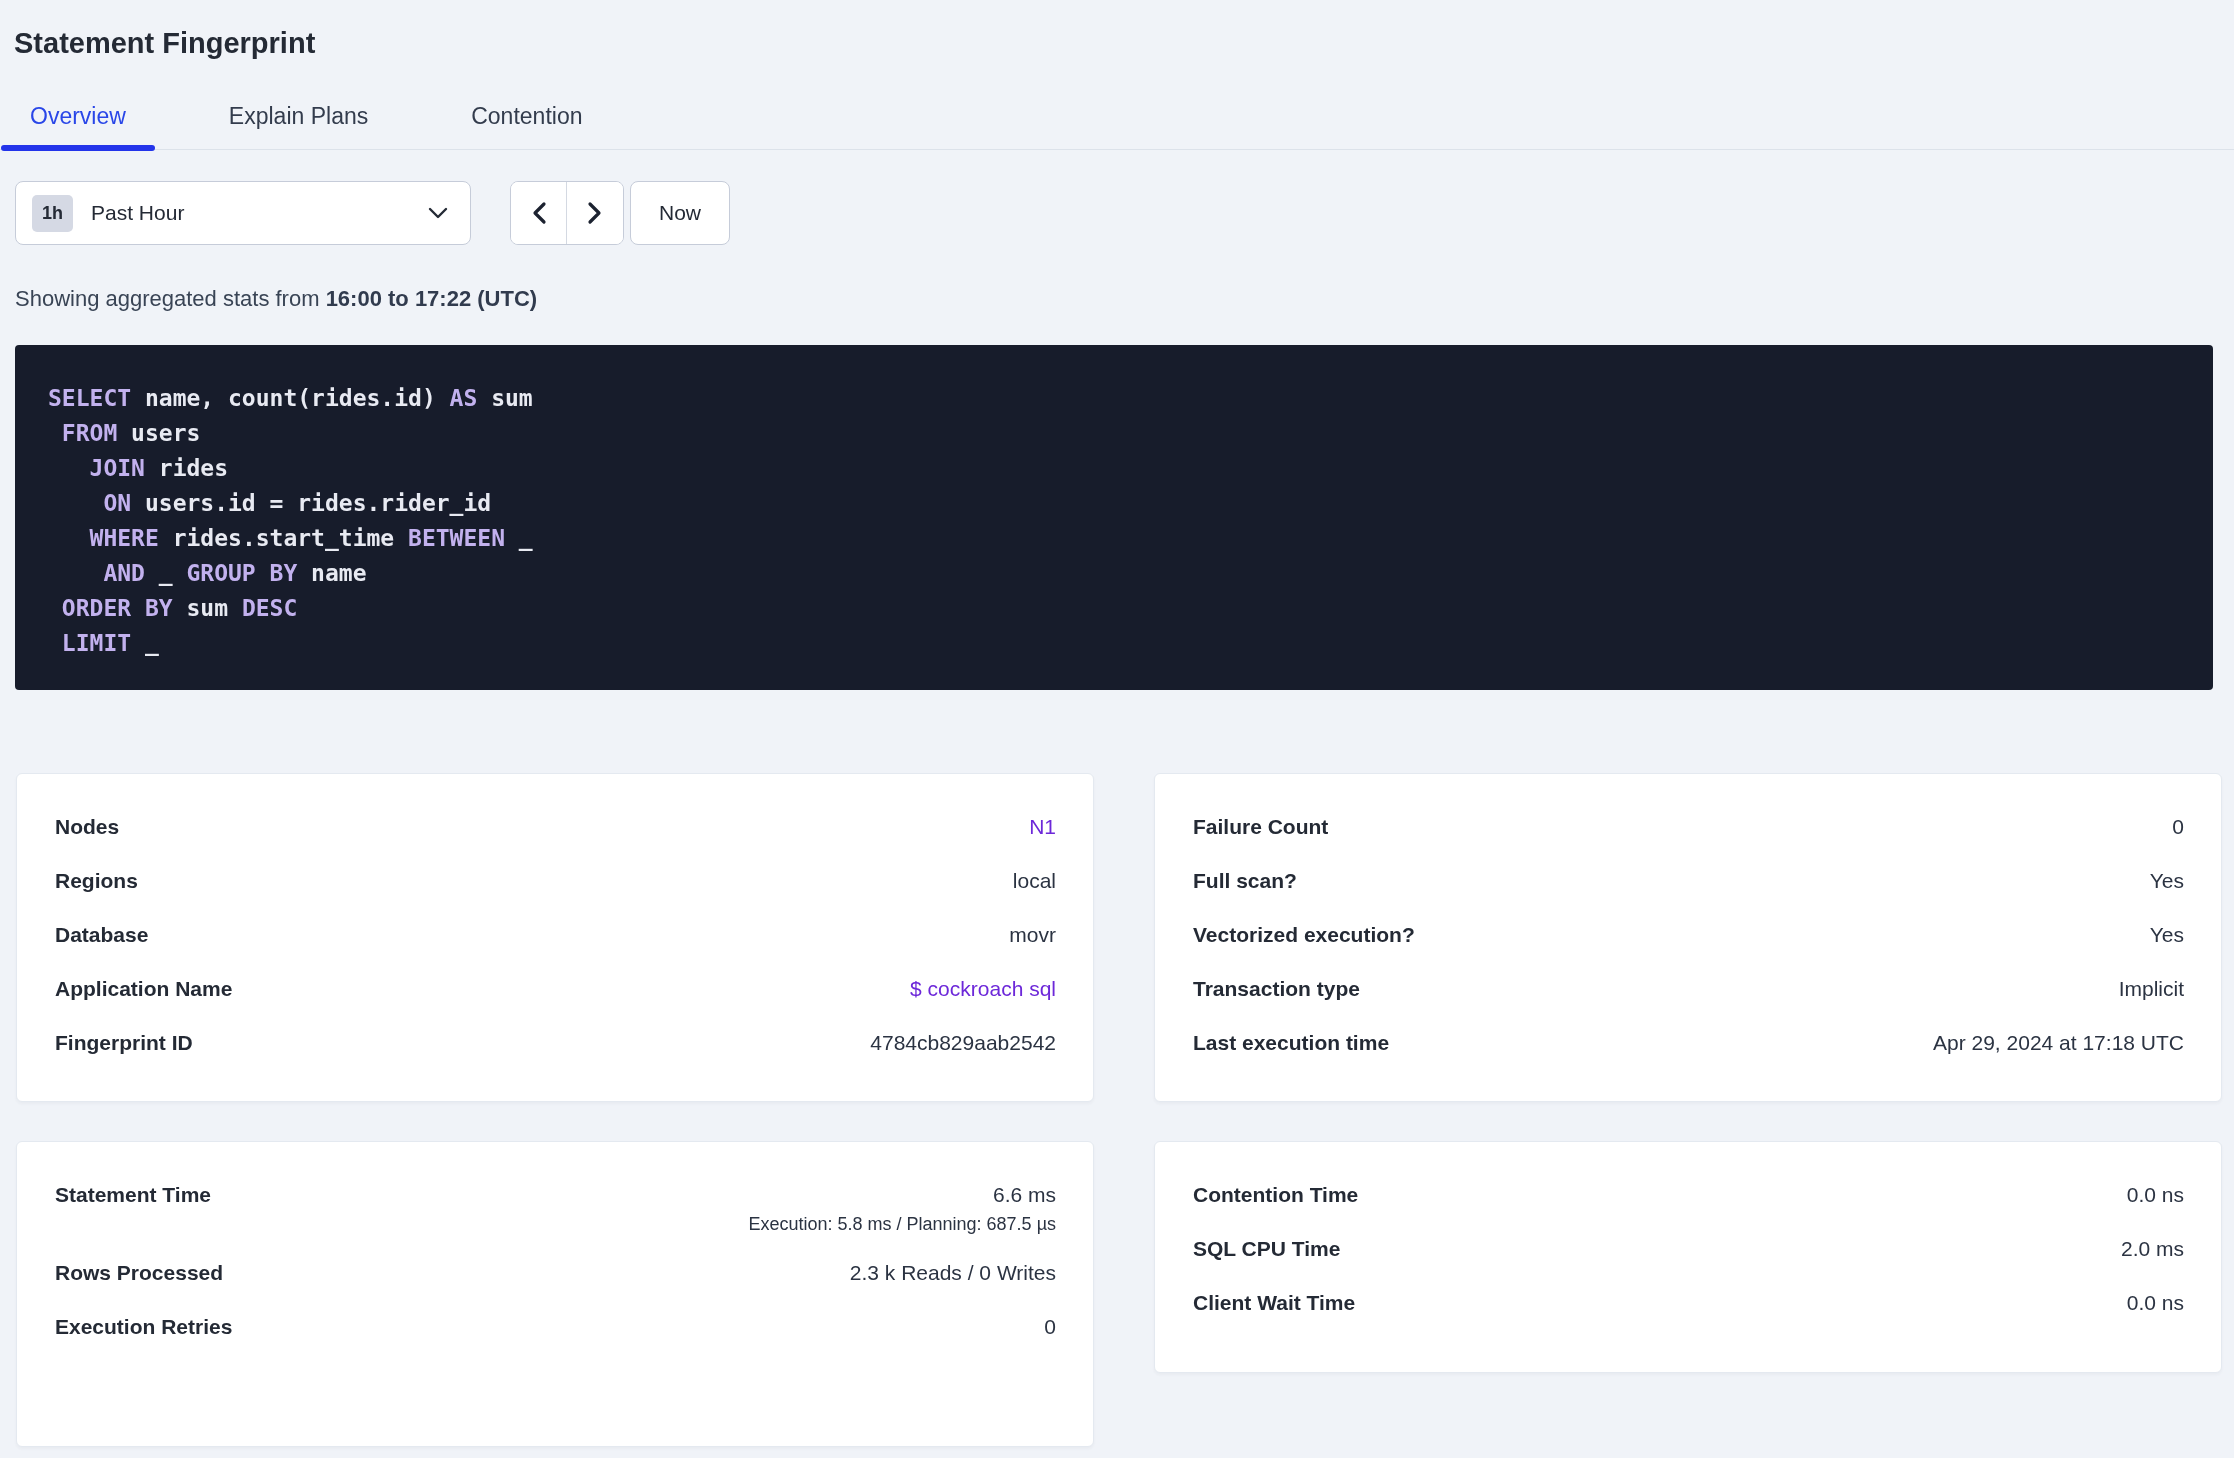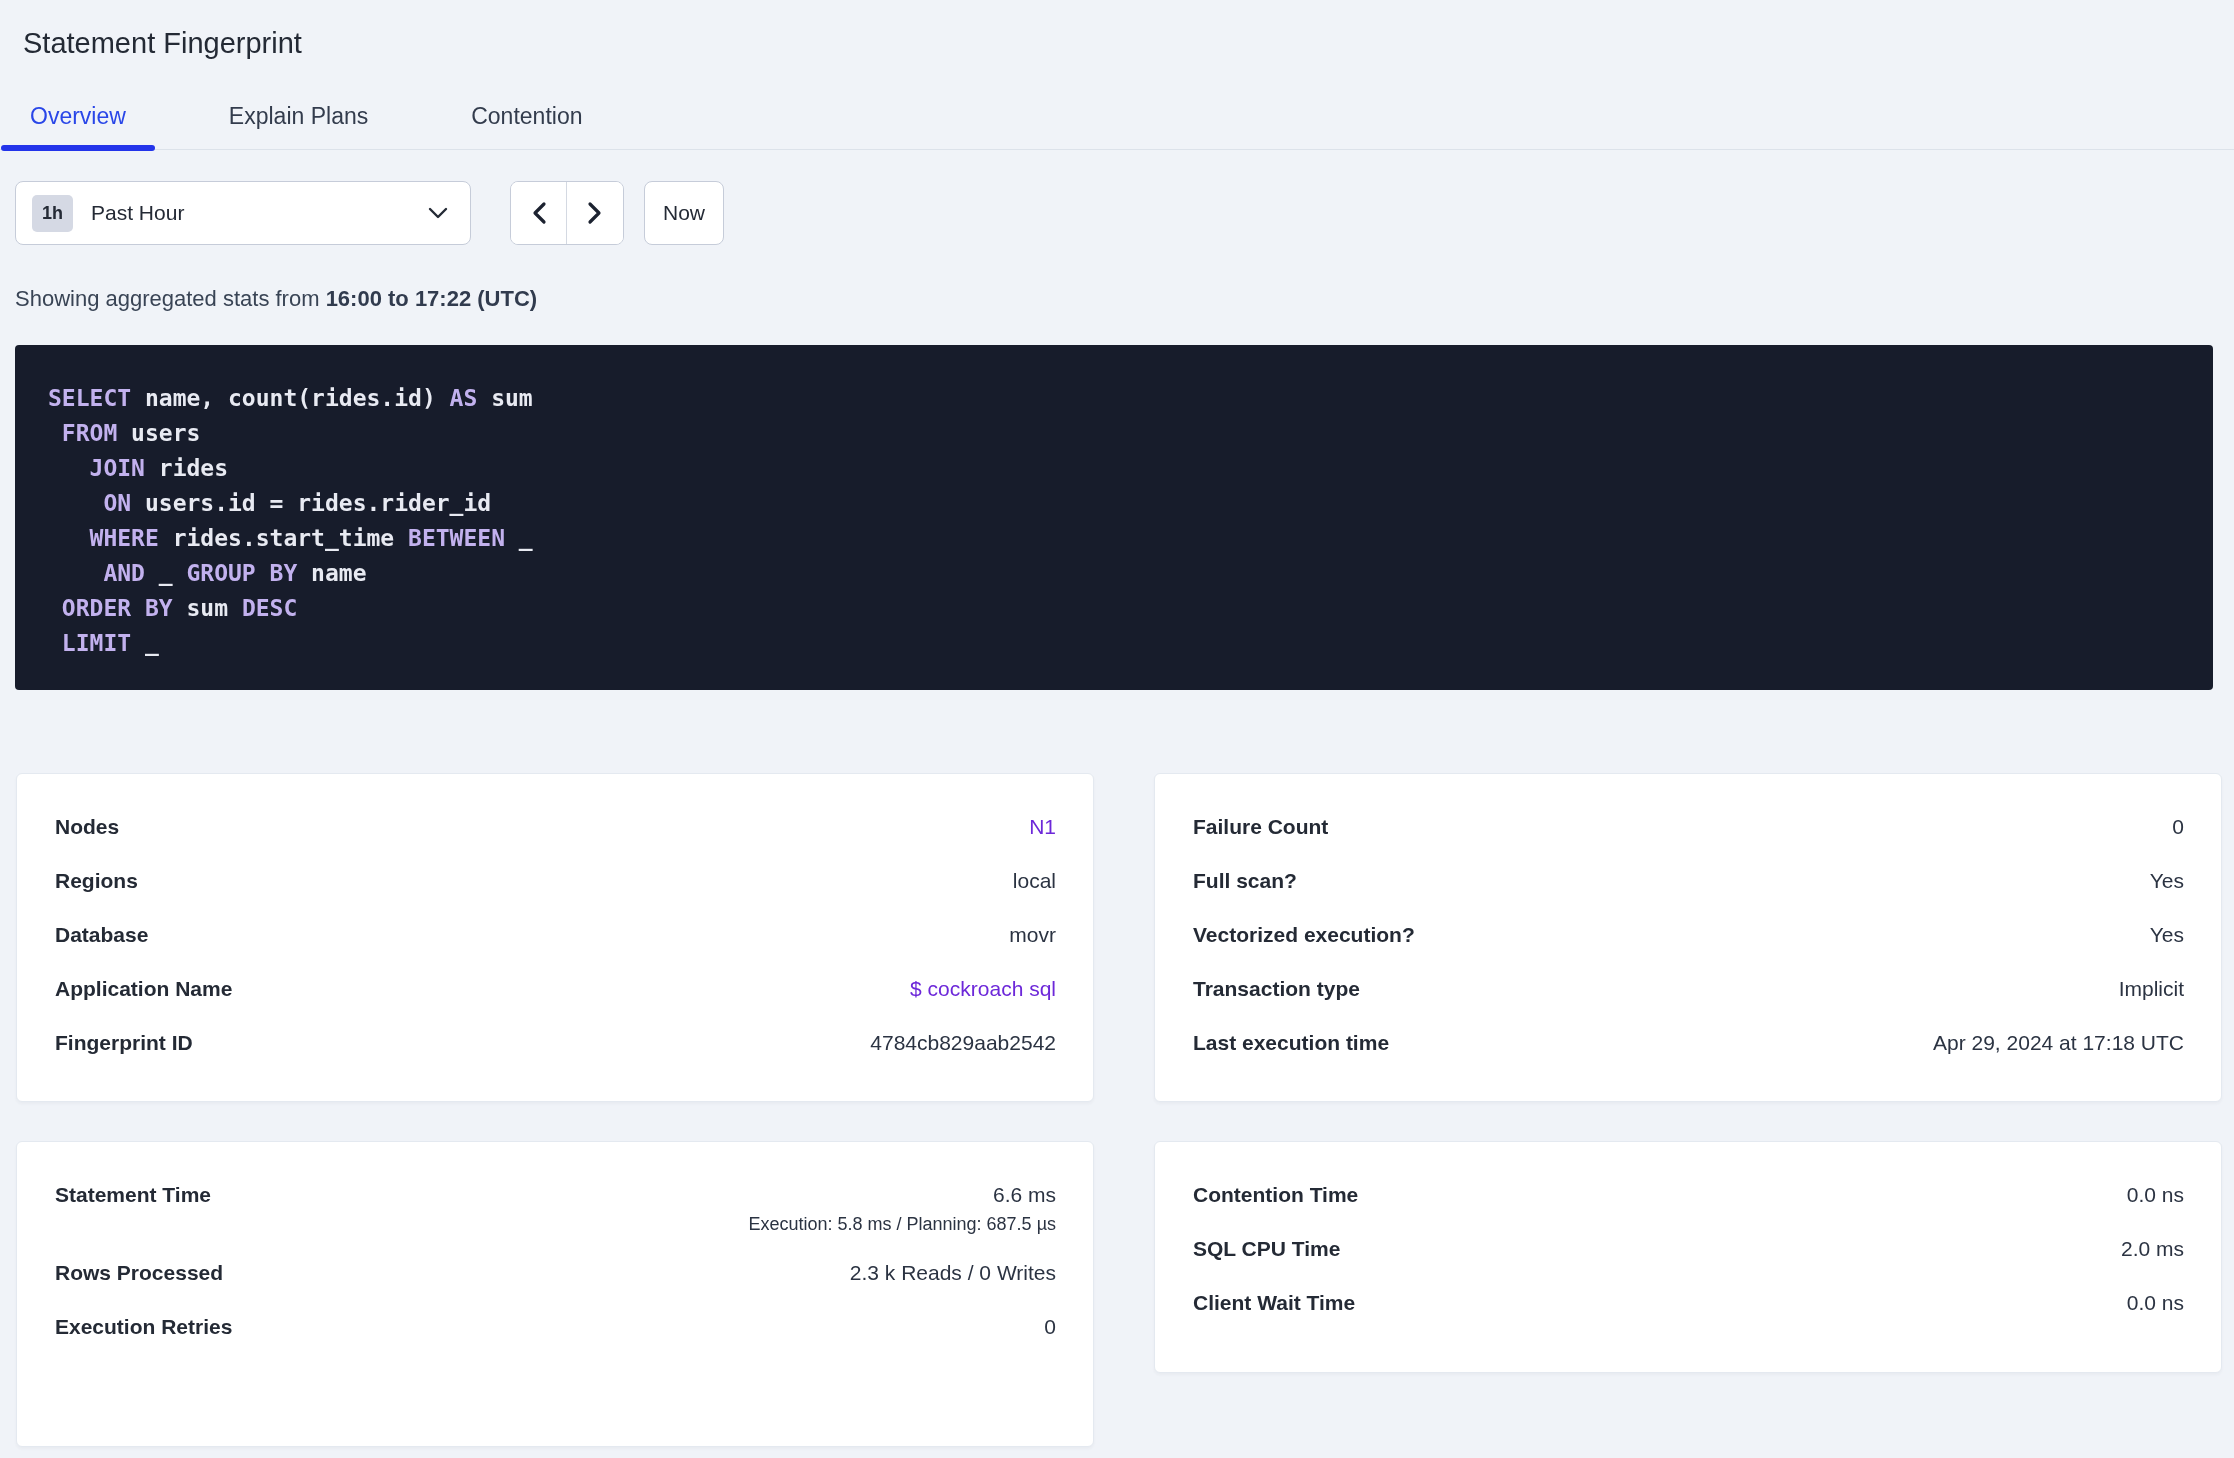--- a/index.html
+++ b/index.html
@@ -1,35 +1,35 @@
 <!DOCTYPE html>
 <html><head>
 <meta charset="utf-8">
 <style>
   * { margin:0; padding:0; box-sizing:border-box; }
   html,body { width:2234px; height:1458px; background:#f0f3f8; font-family:"Liberation Sans",sans-serif; color:#242a35; overflow:hidden; }
 
-  .page-title { padding:26px 0 0 23px; font-size:29px; line-height:34px; font-weight:400; color:#242a35; }
+  .page-title { padding:26px 0 0 14px; font-size:29px; line-height:34px; font-weight:700; color:#242a35; }
 
   
   .tab-bar { display:flex; margin-top:44px; padding-left:1px; border-bottom:1px solid #dce2ea; }
   .tab { position:relative; padding:0 29px 21px 29px; margin-right:45px; font-size:23px; line-height:24px; color:#333c4d; cursor:pointer; }
   .tab.active { color:#2946e8; }
   .tab.active::after { content:""; position:absolute; left:0; right:0; bottom:-2px; height:6px; border-radius:3px; background:#2334ea; }
 
   
   .controls { display:flex; align-items:stretch; margin:31px 0 0 15px; height:64px; }
   .dropdown { width:456px; background:#fff; border:1px solid #c6ccd9; border-radius:8px; display:flex; align-items:center; padding:0 22px 0 16px; cursor:pointer; }
   .range-badge { background:#d5d9e4; border-radius:5px; font-size:18px; font-weight:700; padding:8px 10px; color:#242a35; }
   .range-label { margin-left:18px; font-size:21px; color:#242a35; }
   .dropdown .chev { margin-left:auto; display:flex; align-items:center; }
   .pager { margin-left:39px; display:flex; background:#fff; border:1px solid #c6ccd9; border-radius:8px; overflow:hidden; }
   .pager-btn { width:56px; display:flex; align-items:center; justify-content:center; cursor:pointer; background:#fff; border:none; }
   .pager-btn:first-child { border-right:1px solid #d4d9e2; }
-  .now-btn { margin-left:20px; width:80px; background:#fff; border:1px solid #c6ccd9; border-radius:8px; font-size:21px; color:#242a35; display:flex; align-items:center; justify-content:center; cursor:pointer; font-family:"Liberation Sans",sans-serif; }
+  .now-btn { margin-left:6px; width:100px; background:#fff; border:1px solid #c6ccd9; border-radius:8px; font-size:21px; color:#242a35; display:flex; align-items:center; justify-content:center; cursor:pointer; font-family:"Liberation Sans",sans-serif; }
 
   
   .summary { margin:42px 0 0 15px; font-size:22px; line-height:24px; color:#394455; }
   .summary b { color:#313b4e; }
 
   
   .sql-box { margin:34px 21px 0 15px; height:345px; background:#171c2b; border-radius:4px; padding:36px 20px 0 33px;
              font-family:"DejaVu Sans Mono","Liberation Mono",monospace; font-size:23px; font-weight:700; line-height:35px;
              color:#e8eaf2; white-space:pre; overflow:hidden; }
   .sql-box .kw { color:#c2b1ee; }

